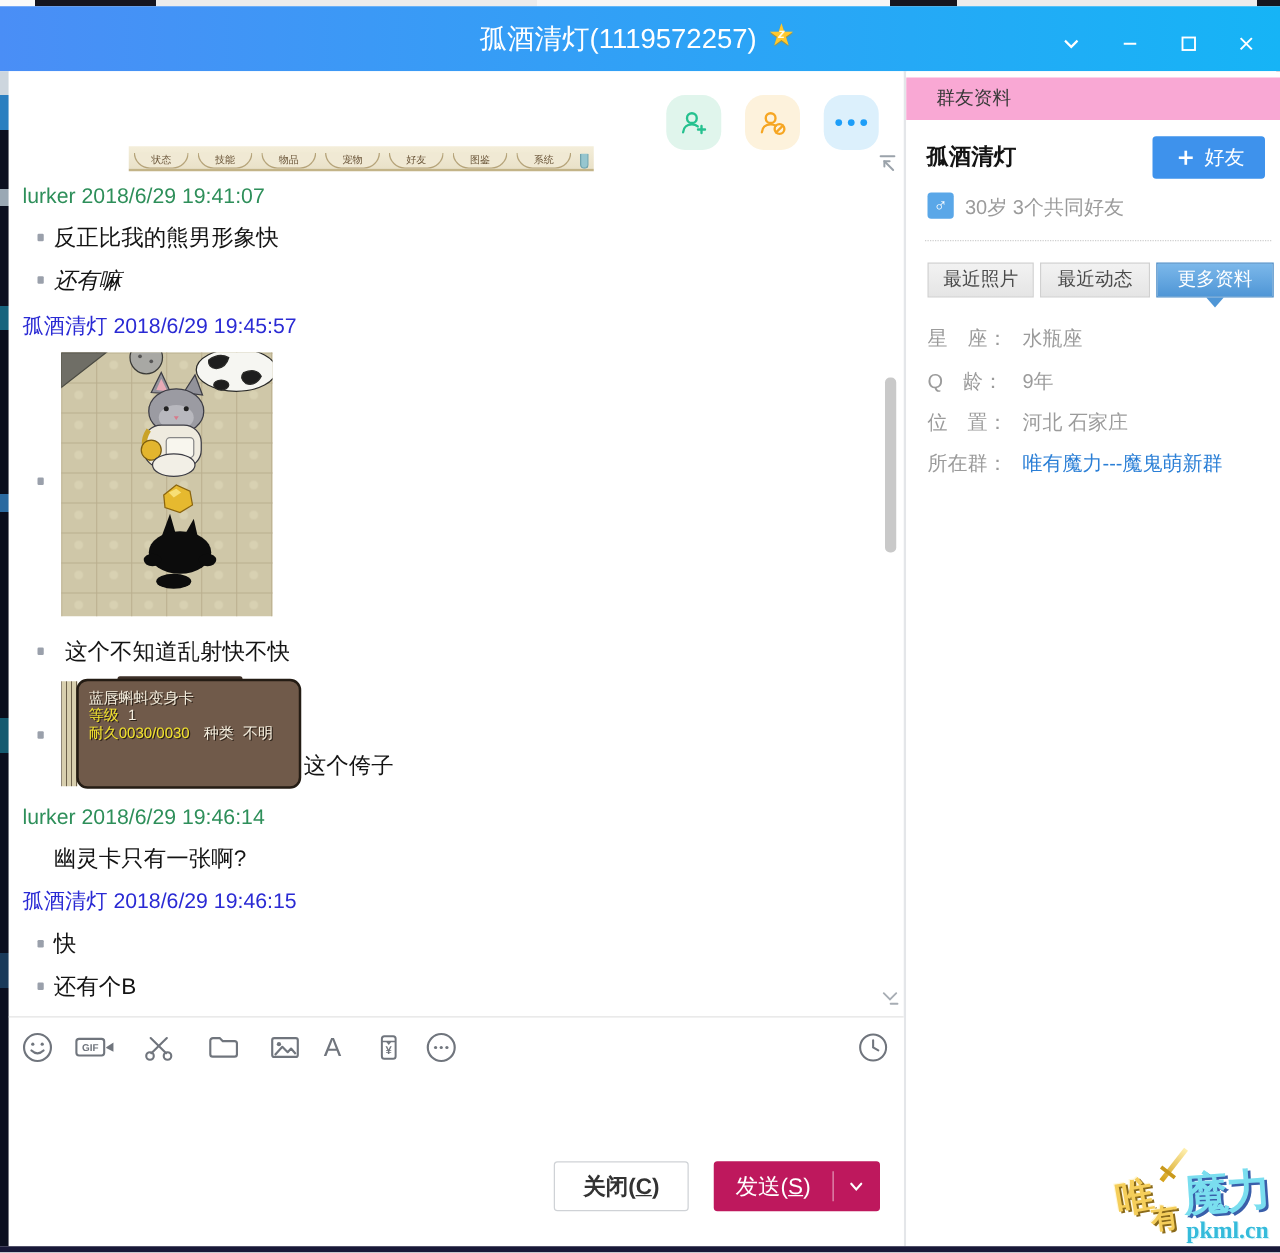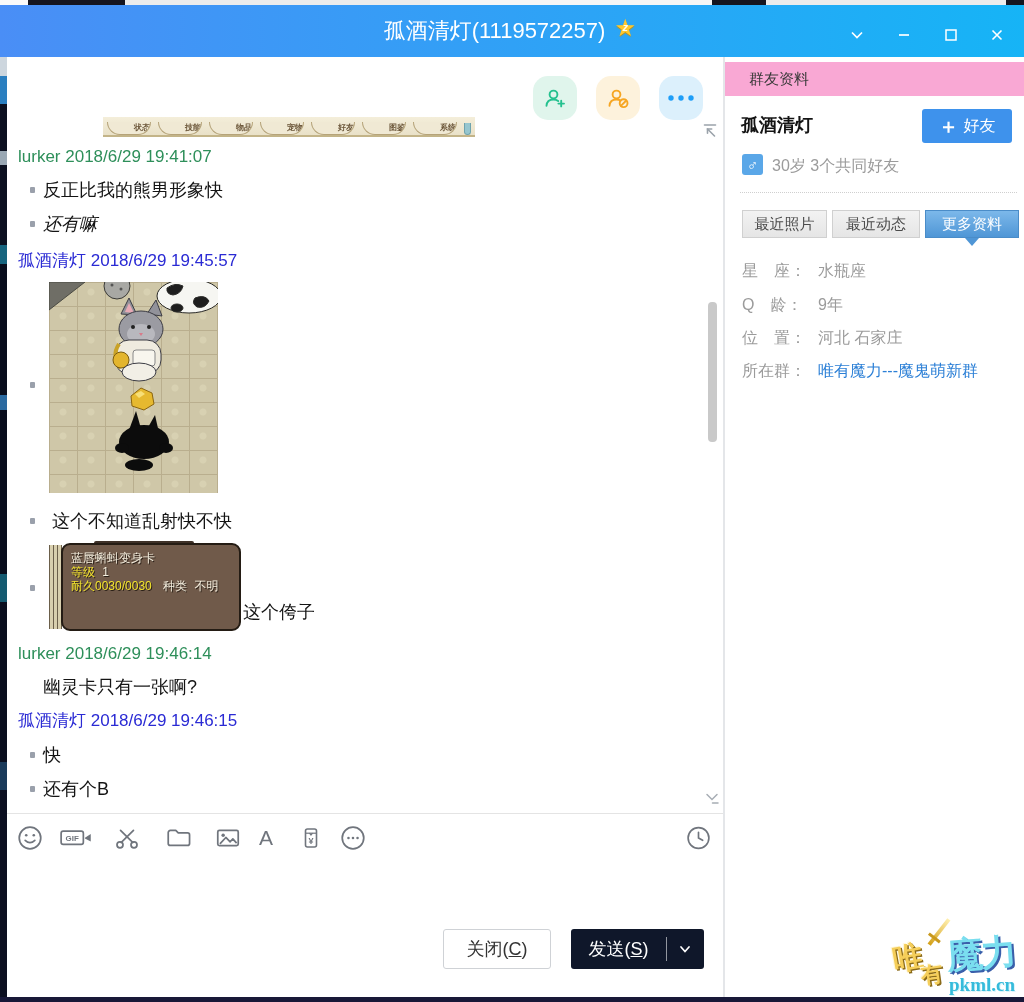--- a/index.html
+++ b/index.html
@@ -32,21 +32,21 @@
   #vdivider{left:723px;top:57px;width:2px;height:940px;background:#e4e6e9;}
 
   .hdr-btn{top:19px;width:44px;height:44px;border-radius:15px;display:flex;align-items:center;justify-content:center;cursor:pointer;}
   #btn-addfriend{left:526px;background:#e0f5ec;}
   #btn-block{left:589px;background:#fdf2dc;}
   #btn-more-hdr{left:652px;background:#dcf0fc;}
 
   #game-strip{left:96px;top:60px;width:372px;height:20px;display:flex;align-items:flex-end;gap:7px;
     background:linear-gradient(#f4eeda,#e9e1c8);border-bottom:2px solid #c3b488;padding:0 4px;box-sizing:border-box;cursor:pointer;}
   .gtab{height:12px;min-width:42px;background:#f0e9d4;border:1px solid #b5a379;border-top:none;
-    border-radius:0 0 14px 14px;font-size:8px;color:#6b5639;text-align:right;line-height:11px;overflow:hidden;font-weight:bold;}
+    border-radius:0 0 14px 14px;font-size:8px;color:#6b5639;text-align:center;line-height:11px;overflow:hidden;}
   .gblob{height:11px;width:64px;background:#96c6cf;border:1px solid #6fa3ad;border-top:none;
     border-radius:0 0 18px 18px;margin-left:auto;}
 
   #collapse-icon{left:694px;top:64px;width:18px;height:18px;cursor:pointer;}
   #chat-scrollbar{left:701px;top:245px;width:9px;height:140px;border-radius:4px;background:#c9c9c9;cursor:pointer;}
   #to-bottom-icon{left:697px;top:733px;width:16px;height:16px;cursor:pointer;}
 
   .msg-name{position:absolute;left:11px;font-size:17px;white-space:nowrap;}
   .name-green{color:#2e8f5a;}
   .name-blue{color:#2a2ad4;}
@@ -70,22 +70,22 @@
   .card-backbar{position:absolute;left:45px;top:-2px;width:100px;height:5px;background:#3e3128;border-radius:2px;}
   .card-line{font-size:12px;line-height:14px;white-space:nowrap;text-shadow:1px 1px 0 #2a2018;}
   .cl-white{color:#f5efdf;}
   .cl-yellow{color:#f3e42c;}
   #card-caption{left:236px;top:543px;font-size:18px;color:#141414;}
 
   
   #input-panel{left:7px;top:813px;width:716px;height:184px;background:#fff;border-top:1px solid #e4e4e4;box-sizing:border-box;}
   .tool{position:absolute;top:10px;height:28px;cursor:pointer;}
   #btn-close{left:436px;top:115px;width:108px;height:40px;background:#fff;border:1px solid #cfd2d6;
-    border-radius:3px;display:flex;align-items:center;justify-content:center;font-size:18px;color:#333;cursor:pointer;box-sizing:border-box;}
-  #btn-send{left:564px;top:115px;width:133px;height:40px;background:#0f172a;border-radius:3px;
+    border-radius:3px;display:flex;align-items:center;justify-content:center;font-size:18px;color:#333;cursor:pointer;box-sizing:border-box;font-weight:bold;}
+  #btn-send{left:564px;top:115px;width:133px;height:40px;background:#be185d;border-radius:3px;
     display:flex;align-items:center;color:#fff;font-size:18px;cursor:pointer;}
   #send-label{flex:0 0 auto;width:95px;text-align:center;}
   #send-sep{width:1px;height:24px;background:rgba(255,255,255,.55);}
   #send-caret{width:36px;display:flex;align-items:center;justify-content:center;}
 
   
   #sidebar{left:725px;top:57px;width:299px;height:940px;background:#fff;}
   #sb-header{position:absolute;left:0;top:5px;width:299px;height:34px;background:#f9a8d4;
     font-size:15px;color:#3a3a3a;line-height:34px;padding-left:24px;box-sizing:border-box;}
   #sb-name{position:absolute;left:16px;top:56px;font-size:18px;font-weight:bold;color:#141414;}

